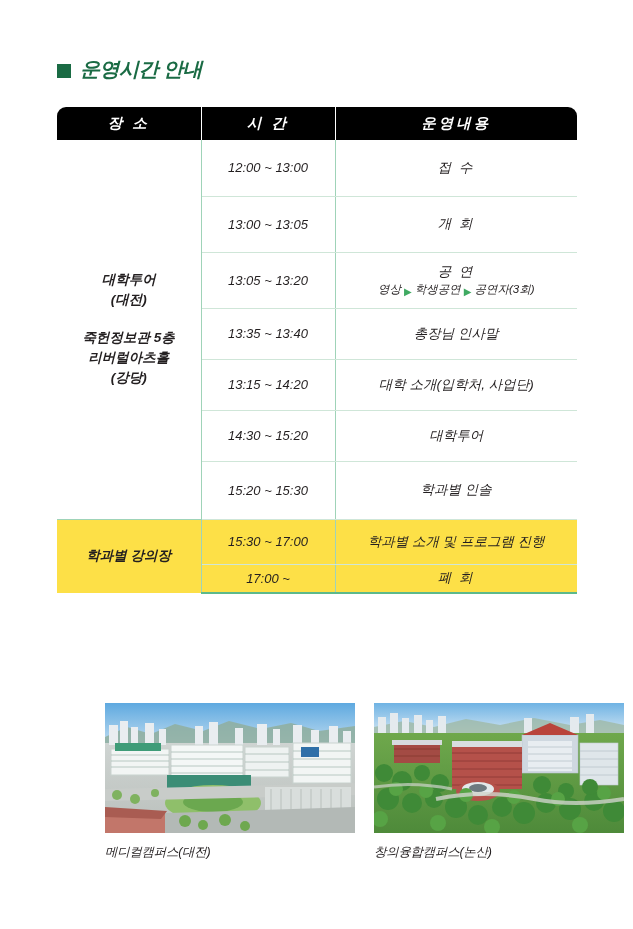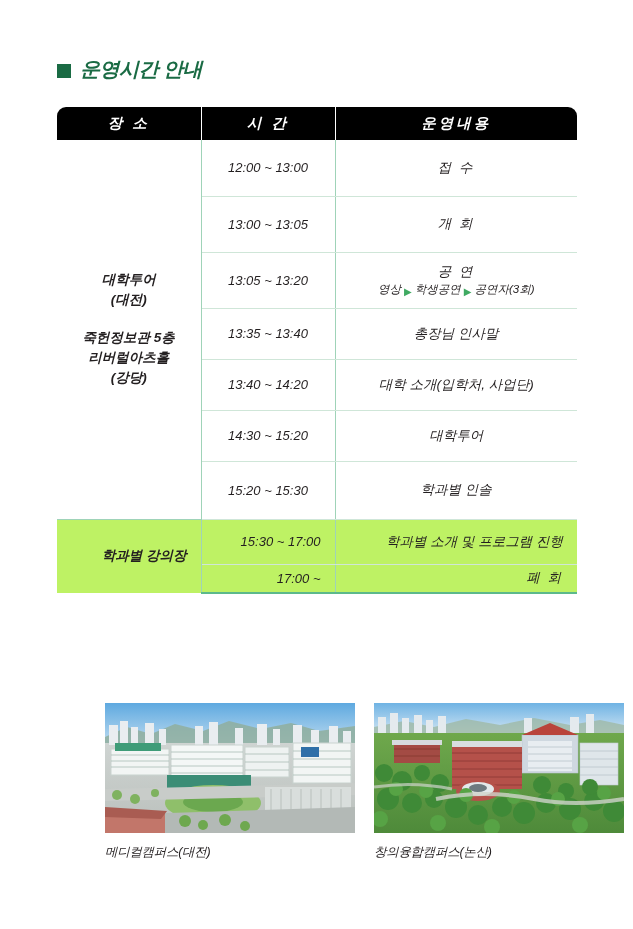--- a/index.html
+++ b/index.html
@@ -71,23 +71,22 @@
   }
   tbody td.time, tbody td.desc { border-left: 1px solid #9fd3b8; }
   tbody td.place {
     font-size: 13.5px;
     font-weight: bold;
     line-height: 1.5;
     border-bottom: none;
     border-right: 1px solid #9fd3b8;
   }
   tbody tr.highlight td {
-    background: #bef264;
+    background: #fde047;
     border-bottom-color: #cfe6d8;
-    text-align: right;
   }
   tbody tr.highlight td.place {
     border-bottom: none;
   }
   tbody tr.first-highlight td { border-top: 1px solid #9fd3b8; }
   tbody tr.last-row td { border-bottom: 2px solid #5cb98b; }
 
   .desc-main { font-size: 13.5px; letter-spacing: 2px; }
   .desc-plain { font-size: 13.5px; letter-spacing: 0; }
   .desc-sub {
@@ -194,21 +193,21 @@
         </tr>
 
         <tr>
           <td class="time" style="height:51px">13:35 ~ 13:40</td>
           <td class="desc">
             <div class="desc-plain">총장님 인사말</div>
           </td>
         </tr>
 
         <tr>
-          <td class="time" style="height:51px">13:40 ~ 14:20</td>
+          <td class="time" style="height:51px">13:15 ~ 14:20</td>
           <td class="desc">
             <div class="desc-plain">대학 소개(입학처, 사업단)</div>
           </td>
         </tr>
 
         <tr>
           <td class="time" style="height:51px">14:30 ~ 15:20</td>
           <td class="desc">
             <div class="desc-plain">대학투어</div>
           </td>

